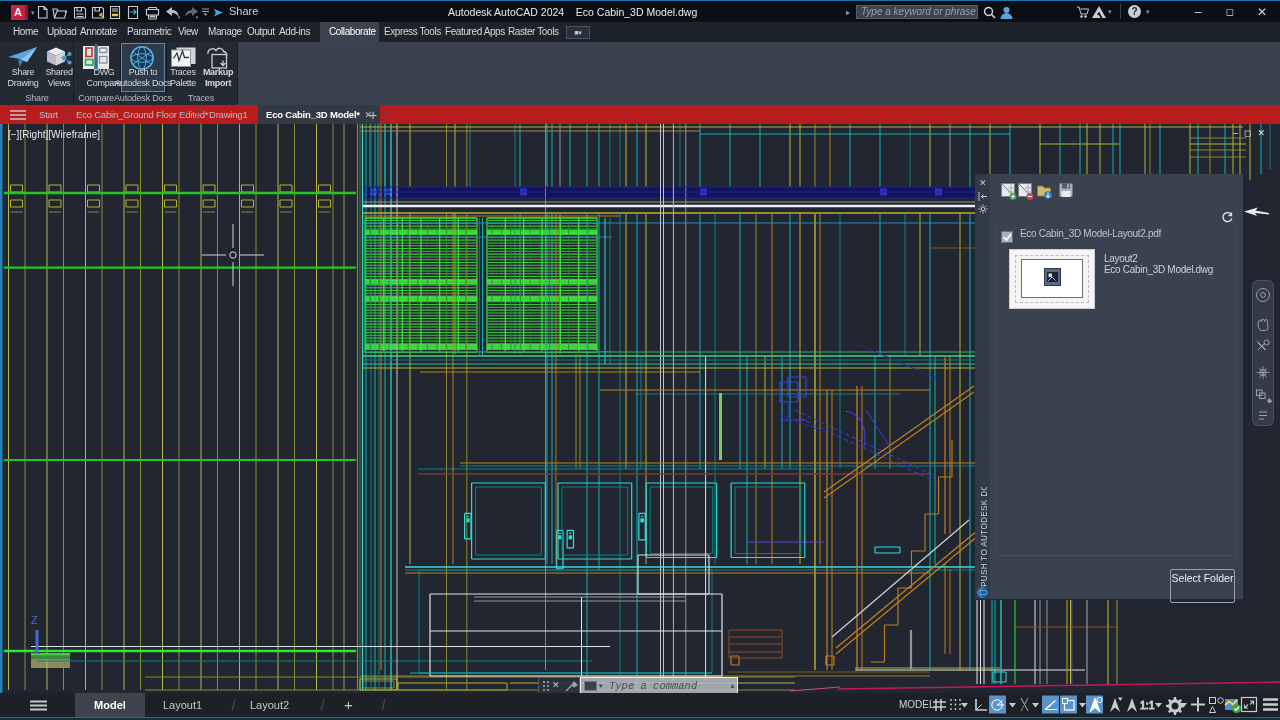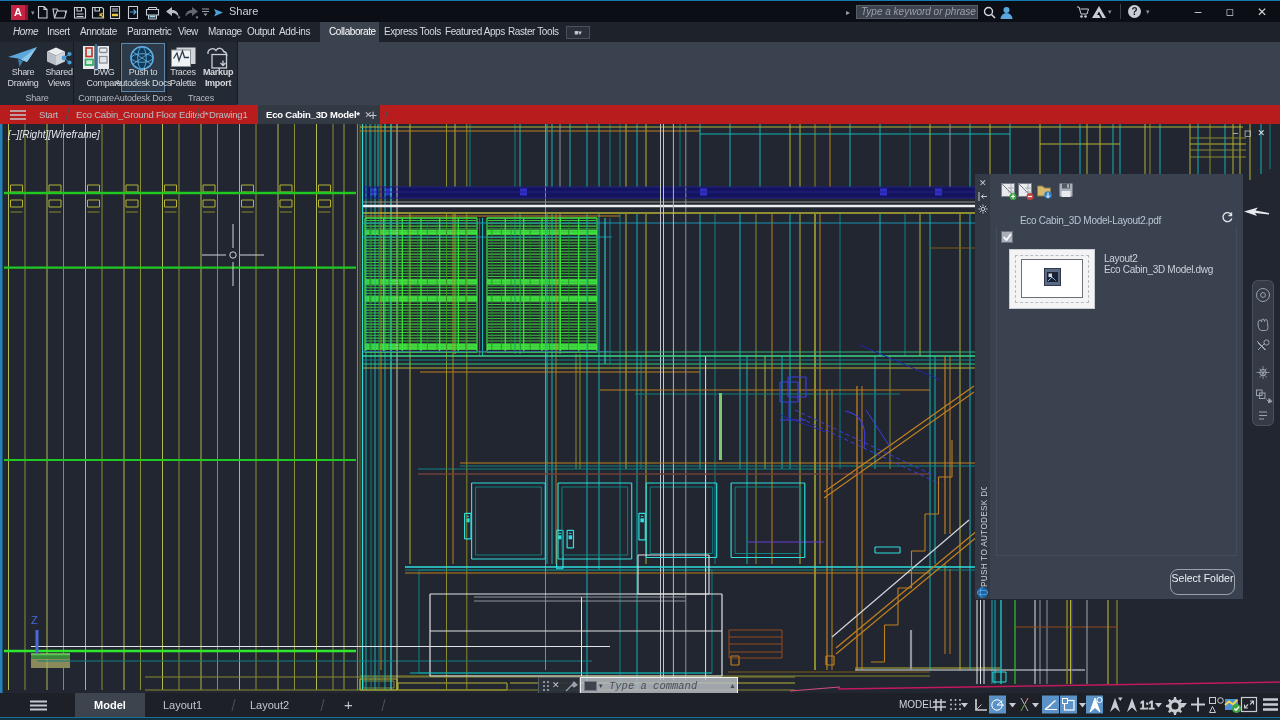--- a/index.html
+++ b/index.html
@@ -21,21 +21,21 @@
 #doctabs{left:0;top:105px;width:1280px;height:19px;background:#b91c1c;color:#b9bec6;font-size:9.5px;letter-spacing:-0.2px;}
 .dtab{position:absolute;top:0;height:19px;line-height:19px;}
 .dtab.active{background:#343a44;color:#fff;font-weight:bold;}
 .dsl{position:absolute;top:3px;height:12px;width:1px;background:#4a515c;transform:rotate(15deg);}
 #vplabel{color:#e6e8ec;font-size:10px;}
 #palette{left:975px;top:174px;width:268px;height:425px;}
 #pal-strip{position:absolute;left:0;top:0;width:15px;height:425px;background:#333a46;color:#c3c8d0;}
 #pal-body{position:absolute;left:15px;top:0;width:253px;height:425px;background:#3a4250;}
 #pal-head{position:absolute;left:0px;top:35px;width:253px;height:17px;background:#262b34;color:#f0f2f5;font-size:11px;font-weight:bold;letter-spacing:-0.2px;line-height:17px;padding-left:11px;}
 #pal-list{position:absolute;left:6px;top:52px;width:241px;height:330px;border:1px solid #454d5b;border-top:none;}
-#selfolder{position:absolute;left:180px;top:395px;width:65px;height:26px;border:1px solid #9aa1ad;border-radius:8px;color:#eef0f3;font-size:10.5px;text-align:center;line-height:17px;}
+#selfolder{position:absolute;left:180px;top:395px;width:65px;height:34px;border:1px solid #9aa1ad;border-radius:2px;color:#eef0f3;font-size:10.5px;text-align:center;line-height:17px;}
 #statusbar{left:0;top:693px;width:1280px;height:24px;background:#1d2127;}
 #bottomedge{left:0;top:717px;width:1280px;height:3px;background:#10333f;border-top:1px solid #1b6d95;}
 .ltab{position:absolute;top:0;height:24px;line-height:24px;color:#c3c7ce;font-size:11px;}
 
 </style></head><body>
 <div id="app">
 <div id="titlebar" class="abs">
 <div id="alogo" class="abs">A</div>
       <div class="abs" style="left:31px;top:8px;font-size:7px;color:#8b919b;">▾</div>
 <svg class="abs" style="left:36px;top:4px" width="195" height="15" viewBox="0 0 195 15">
@@ -60,20 +60,21 @@
 <path d="M130 6.5 l6-4.5 v3 c4 0 6.5 2.5 6.5 6.5 c-2-2.5-3.5-3.5-6.5-3.5 v3 z"></path>
 <path d="M141.5 11.5 l1.5 2.5 1.5-2.5 z" fill="#878d97"></path>
 <path d="M162 6.5 l-6-4.5 v3 c-4 0-6.5 2.5-6.5 6.5 c2-2.5 3.5-3.5 6.5-3.5 v3 z" opacity="0.5"></path>
 <path d="M159.5 11.5 l1.5 2.5 1.5-2.5 z" fill="#878d97"></path>
 <path d="M166 4 h7 m-7 2.5 h7" stroke="#9aa0ab" stroke-width="1.2" fill="none"></path>
 <path d="M167.5 8.5 l2 2.5 2-2.5 z" fill="#9aa0ab"></path>
 <path d="M178 4 l9 3.5 -9 4 1.8-3.8 z" fill="#4ba3d8"></path>
 </g>
       </svg>
 <div class="abs" style="left:229px;top:4px;color:#cdd2da;font-size:11px;">Share</div>
+<div class="abs" style="left:448px;top:0;height:22px;line-height:22px;color:#e8eaee;font-size:10.5px;">Autodesk AutoCAD 2024&nbsp;&nbsp;&nbsp;&nbsp;Eco Cabin_3D Model.dwg</div>
 <div class="abs" style="left:846px;top:7px;color:#9aa0ab;font-size:8px;">▸</div>
 <div id="searchbox" class="abs">Type a keyword or phrase</div>
 <svg class="abs" style="left:983px;top:5px" width="13" height="13">
         <circle cx="5.5" cy="5.5" r="4" stroke="#d5d8dd" fill="none" stroke-width="1.4"></circle>
         <path d="M8.5 8.5 L12 12" stroke="#d5d8dd" stroke-width="1.6"></path>
       </svg>
 <svg class="abs" style="left:1000px;top:5px" width="13" height="13">
         <circle cx="6.5" cy="4" r="3" fill="#59a7dd"></circle>
         <path d="M0.5 13 a6 6 0 0 1 12 0 z" fill="#59a7dd"></path>
       </svg>
@@ -88,22 +89,22 @@
 <div class="abs" style="left:1108px;top:7px;font-size:7px;color:#8b919b;">▾</div>
 <div class="abs" style="left:1120px;top:3px;width:1px;height:15px;background:#3a414b;"></div>
 <div class="abs" style="left:1128px;top:4px;width:13px;height:13px;border-radius:50%;background:#c9ced6;color:#14171d;font-size:10px;font-weight:bold;text-align:center;line-height:13px;">?</div>
 <div class="abs" style="left:1146px;top:7px;font-size:7px;color:#8b919b;">▾</div>
 <div class="winbtn abs" style="left:1184px;">–</div>
 <div class="winbtn abs" style="left:1216px;font-size:10px;">◻</div>
 <div class="winbtn abs" style="left:1248px;">✕</div>
 </div>
 <div id="menubar" class="abs">
       <div id="menuactive"></div>
-<div class="mtab" style="left:13px;font-style:italic;">Home</div>
-<div class="mtab" style="left:47px;">Insert</div>
+<div class="mtab" style="left:13px;">Home</div>
+<div class="mtab" style="left:47px;">Upload</div>
 <div class="mtab" style="left:80px;">Annotate</div>
 <div class="mtab" style="left:127px;">Parametric</div>
 <div class="mtab" style="left:178px;">View</div>
 <div class="mtab" style="left:208px;">Manage</div>
 <div class="mtab" style="left:247px;">Output</div>
 <div class="mtab" style="left:279px;">Add-ins</div>
 <div class="mtab" style="left:329px;color:#fff;">Collaborate</div>
 <div class="mtab" style="left:384px;">Express Tools</div>
 <div class="mtab" style="left:445px;">Featured Apps</div>
 <div class="mtab" style="left:508px;">Raster Tools</div>
@@ -280,21 +281,21 @@
 <path d="M1087 476L1087 560" stroke="#8f949b" stroke-width="1.2" fill="none"></path>
 <path d="M1108 476L1108 560" stroke="#8a8a2e" stroke-width="1.6" fill="none"></path>
 <path d="M911 506L911 546" stroke="#8f949b" stroke-width="2.2" fill="none"></path>
 <path d="M845 287 Q 869 291 864 324" stroke="#3d3de0" stroke-width="1.1" fill="none"></path>
 <g stroke="#d0d3d8" stroke-width="1" fill="none">
         <path d="M202 131 H226 M240 131 H264 M233 100 V124 M233 138 V162"></path>
         <circle cx="233" cy="131" r="3.2"></circle>
       </g>
 <text x="31" y="500" fill="#4a6ad8" font-size="11" font-family="Liberation Sans">Z</text>
 </svg>
-<div id="vplabel" class="abs" style="left:8px;top:129px;color:#e6e8ec;font-size:10px;font-style:italic;">[−][Right][Wireframe]</div>
+<div id="vplabel" class="abs" style="left:8px;top:129px;color:#e6e8ec;font-size:10px;">[−][Right][Wireframe]</div>
 <div class="abs" style="left:1233px;top:128px;width:44px;height:11px;color:#e8eaee;font-size:9px;letter-spacing:6px;">–◻✕</div>
 <div class="abs" style="left:538px;top:677px;width:42px;height:17px;background:rgba(44,50,58,0.92);border:1px solid #555c66;">
 <svg class="abs" style="left:3px;top:2px" width="8" height="13">
         <g fill="#aab0b8">
           <circle cx="2" cy="2" r="1"></circle>
           <circle cx="6" cy="2" r="1"></circle>
           <circle cx="2" cy="6" r="1"></circle>
           <circle cx="6" cy="6" r="1"></circle>
           <circle cx="2" cy="10" r="1"></circle>
           <circle cx="6" cy="10" r="1"></circle>
@@ -360,21 +361,21 @@
           </g>
         </svg>
 <svg class="abs" style="left:231px;top:38px" width="12" height="11" viewBox="0 0 12 11">
           <path d="M10.5 3 A4.5 4.5 0 1 0 10.8 6.5 M10.5 0.5 v3 h-3" stroke="#dfe2e6" stroke-width="1.4" fill="none"></path>
         </svg>
 <div id="pal-list"></div>
 <div class="abs" style="left:11px;top:57px;width:12px;height:12px;background:#aab0b9;border:1px solid #697078;"></div>
 <svg class="abs" style="left:12px;top:58px" width="10" height="10">
           <path d="M1.5 5 l3 3 4.5-6" stroke="#fff" stroke-width="1.7" fill="none"></path>
         </svg>
-<div class="abs" style="left:30px;top:41px;color:#b9c4d2;font-size:10px;letter-spacing:-0.3px;">Eco Cabin_3D Model-Layout2.pdf</div>
+<div class="abs" style="left:30px;top:54px;color:#b9c4d2;font-size:10px;letter-spacing:-0.3px;">Eco Cabin_3D Model-Layout2.pdf</div>
 <div class="abs" style="left:19px;top:75px;width:86px;height:60px;background:#f4f4f4;border:1px solid #c9ccd2;"></div>
 <div class="abs" style="left:25px;top:81px;width:74px;height:48px;border:1px dashed #b9bcc2;"></div>
 <div class="abs" style="left:31px;top:85px;width:62px;height:39px;border:1px solid #6a7078;background:#fff;"></div>
 <div class="abs" style="left:54px;top:94px;width:17px;height:18px;background:#5a6a84;border:1px solid #30394a;"></div>
 <svg class="abs" style="left:56px;top:96px" width="13" height="14">
           <rect x="1" y="2" width="11" height="10" fill="#1a2233"></rect>
           <path d="M2 11 l4-4 3.5 3.5" stroke="#8fb3d9" fill="none"></path>
           <rect x="2.5" y="3.5" width="3.5" height="3.5" fill="#d8dce2"></rect>
         </svg>
 <div class="abs" style="left:114px;top:79px;color:#ccd2da;font-size:10px;letter-spacing:-0.3px;">Layout2</div>

